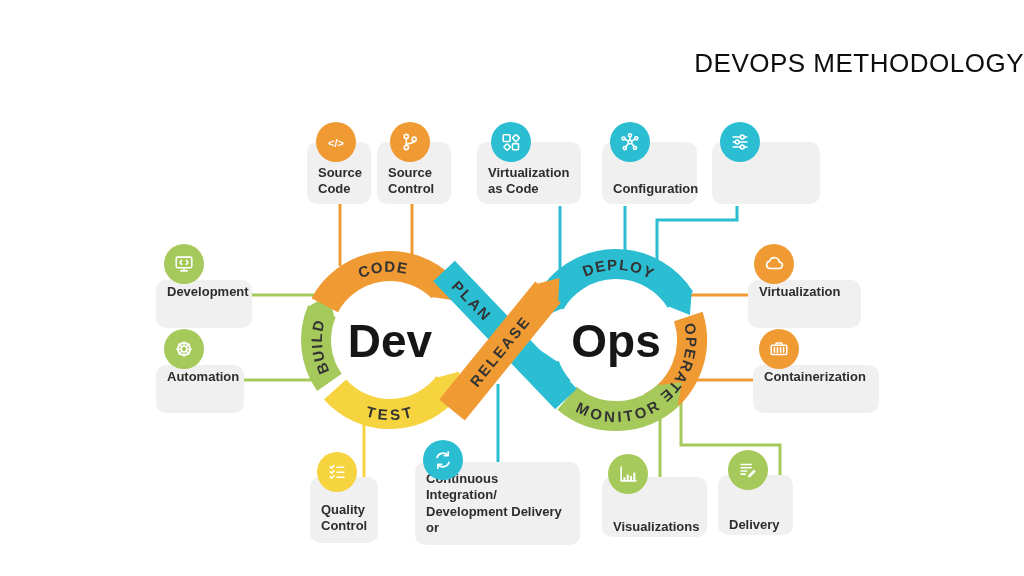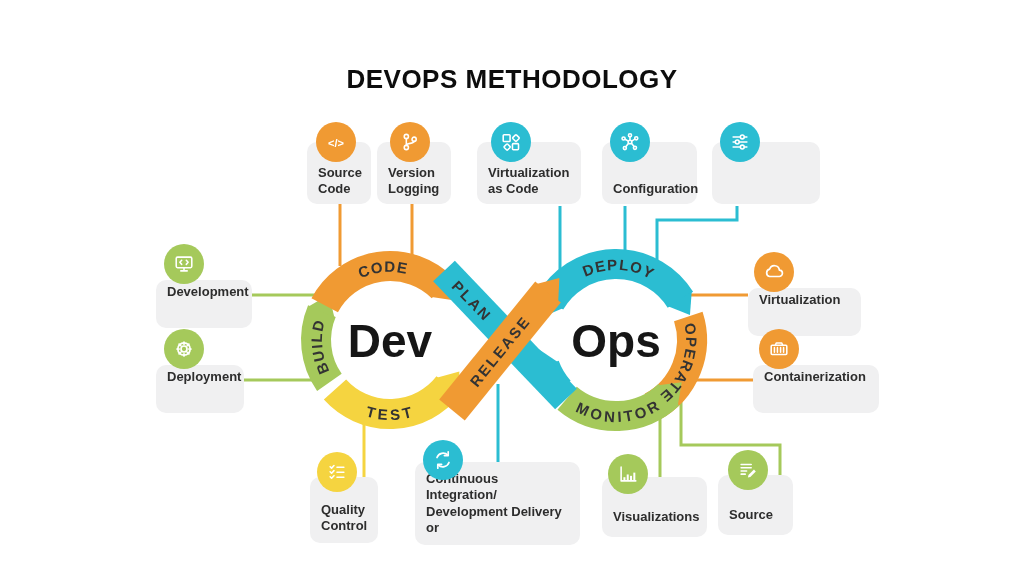--- a/index.html
+++ b/index.html
@@ -3,33 +3,33 @@
 <meta charset="utf-8">
 <style>
   html,body{margin:0;padding:0;}
   body{
     width:1024px;height:576px;position:relative;background:#ffffff;
     font-family:"Liberation Sans", sans-serif;overflow:hidden;
     --orange:#F09A33;--cyan:#2BBDD2;--green:#A5C95B;--yellow:#F5D440;
     --box_bg:#F0F0F1;--label:#2D2D2D;--title:#0D0D0D;--loop_text:#161616;--arc_label:#333333;
   }
   .title{
-    position:absolute;top:64px;left:0;right:0;text-align:center;
-    font-size:26px;font-weight:700;letter-spacing:.5px;color:var(--title);
+    position:absolute;top:48px;left:0;right:0;text-align:right;
+    font-size:26px;font-weight:400;letter-spacing:.5px;color:var(--title);
   }
   svg.layer{position:absolute;left:0;top:0;}
   .node{
     position:absolute;background:var(--box_bg);border-radius:10px;
     display:flex;flex-direction:column;box-sizing:border-box;
     padding:0 8px 0 11px;
   }
   .node .lbl{font-size:13px;font-weight:700;color:var(--label);line-height:1.25;}
   .n-top{justify-content:flex-end;padding-bottom:7px;}
   .n-side{padding-top:4px;}
-  .n-bot{justify-content:flex-end;padding-bottom:12px;}
+  .n-bot{justify-content:flex-end;padding-bottom:2px;}
   .n-q{justify-content:flex-end;padding-bottom:9px;}
   .icon-circle{
     position:absolute;width:40px;height:40px;border-radius:50%;
     display:flex;align-items:center;justify-content:center;background:var(--bg);
   }
   .ic-orange{--bg:var(--orange);} .ic-cyan{--bg:var(--cyan);}
   .ic-green{--bg:var(--green);}  .ic-yellow{--bg:var(--yellow);}
   .icon-circle svg{display:block;}
   .ic-stroke{stroke:#fff;stroke-width:1.7;fill:none;stroke-linecap:round;stroke-linejoin:round;}
   .ic-fill{fill:#fff;stroke:none;}
@@ -143,21 +143,21 @@
 <div class="node n-top" style="left:377px;top:142px;width:74px;height:62px">
   <span class="icon-circle ic-orange" style="left:13px;top:-20px">
     <svg width="22" height="22" viewBox="0 0 24 24" class="ic-stroke">
       <circle cx="8" cy="6" r="2.3"></circle>
         <circle cx="8" cy="18" r="2.3"></circle>
         <circle cx="16.5" cy="9" r="2.3"></circle>
       <path d="M8 8.3 V15.7"></path>
         <path d="M16.5 11.3 C16.5 14.5 8 12.5 8 15.5"></path>
     </svg>
   </span>
-  <div class="lbl">Version Logging</div>
+  <div class="lbl">Source Control</div>
 </div>
 
 <div class="node n-top" style="left:477px;top:142px;width:104px;height:62px">
   <span class="icon-circle ic-cyan" style="left:14px;top:-20px">
     <svg width="22" height="22" viewBox="0 0 24 24" class="ic-stroke">
       <rect x="3.5" y="4" width="7.5" height="7.5" rx="1"></rect>
       <rect x="14.6" y="4.9" width="5.6" height="5.6" rx="1" transform="rotate(45 17.4 7.7)"></rect>
       <rect x="5.2" y="14.9" width="5.2" height="5.2" rx="1" transform="rotate(45 7.8 17.5)"></rect>
       <rect x="13.6" y="13.8" width="6.6" height="6.6" rx="1"></rect>
     </svg>
@@ -202,24 +202,24 @@
 </div>
 
 <div class="node n-side" style="left:156px;top:365px;width:88px;height:48px">
   <span class="icon-circle ic-green" style="left:8px;top:-36px">
     <svg width="24" height="24" viewBox="0 0 24 24" class="ic-stroke">
       <circle cx="12" cy="12" r="3"></circle>
       <path d="M12 5 V7.2 M12 16.8 V19 M5 12 H7.2 M16.8 12 H19 M7.1 7.1 L8.7 8.7 M15.3 15.3 L16.9 16.9 M16.9 7.1 L15.3 8.7 M8.7 15.3 L7.1 16.9"></path>
       <circle cx="12" cy="12" r="6.2"></circle>
     </svg>
   </span>
-  <div class="lbl">Deployment</div>
-</div>
-
-<div class="node n-side" style="left:748px;top:288px;width:113px;height:48px">
+  <div class="lbl">Automation</div>
+</div>
+
+<div class="node n-side" style="left:748px;top:280px;width:113px;height:48px">
   <span class="icon-circle ic-orange" style="left:6px;top:-36px">
     <svg width="24" height="24" viewBox="0 0 24 24" class="ic-stroke">
       <path d="M7.5 16.5 H17 a3.2 3.2 0 0 0 0.4 -6.4 a5 5 0 0 0 -9.7 -1 A3.8 3.8 0 0 0 7.5 16.5 z"></path>
     </svg>
   </span>
   <div class="lbl">Virtualization</div>
 </div>
 
 <div class="node n-side" style="left:753px;top:365px;width:126px;height:48px">
   <span class="icon-circle ic-orange" style="left:6px;top:-36px">
@@ -269,14 +269,14 @@
   <div class="lbl">Visualizations</div>
 </div>
 
 <div class="node n-bot" style="left:718px;top:475px;width:75px;height:60px">
   <span class="icon-circle ic-green" style="left:10px;top:-25px">
     <svg width="22" height="22" viewBox="0 0 24 24">
       <path d="M4.5 6 H15.5 M4.5 9.5 H15.5 M4.5 13 H10.5 M4.5 16.5 H9" class="ic-stroke"></path>
       <path d="M12.5 17.5 L18.5 11.5 L20.5 13.5 L14.5 19.5 L11.9 20.1 Z" class="ic-fill"></path>
     </svg>
   </span>
-  <div class="lbl">Source</div>
+  <div class="lbl">Delivery</div>
 </div>
 
 </body></html>

